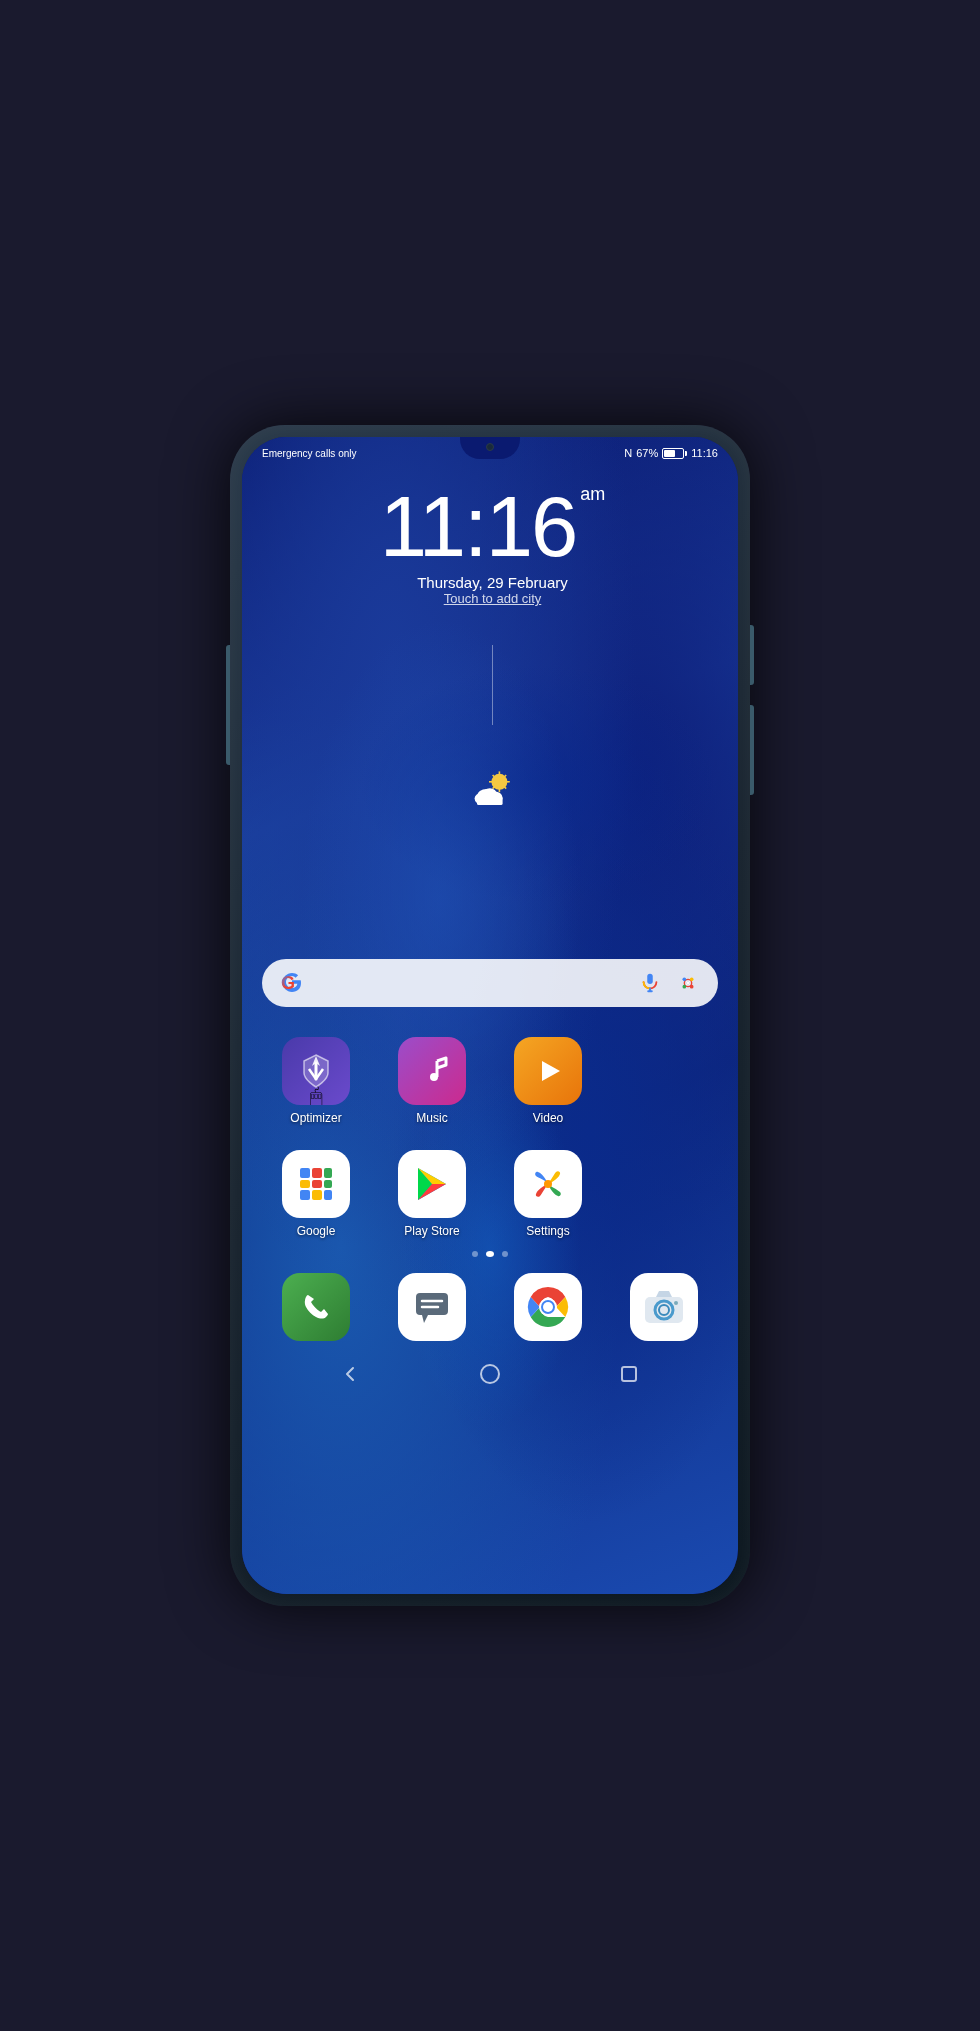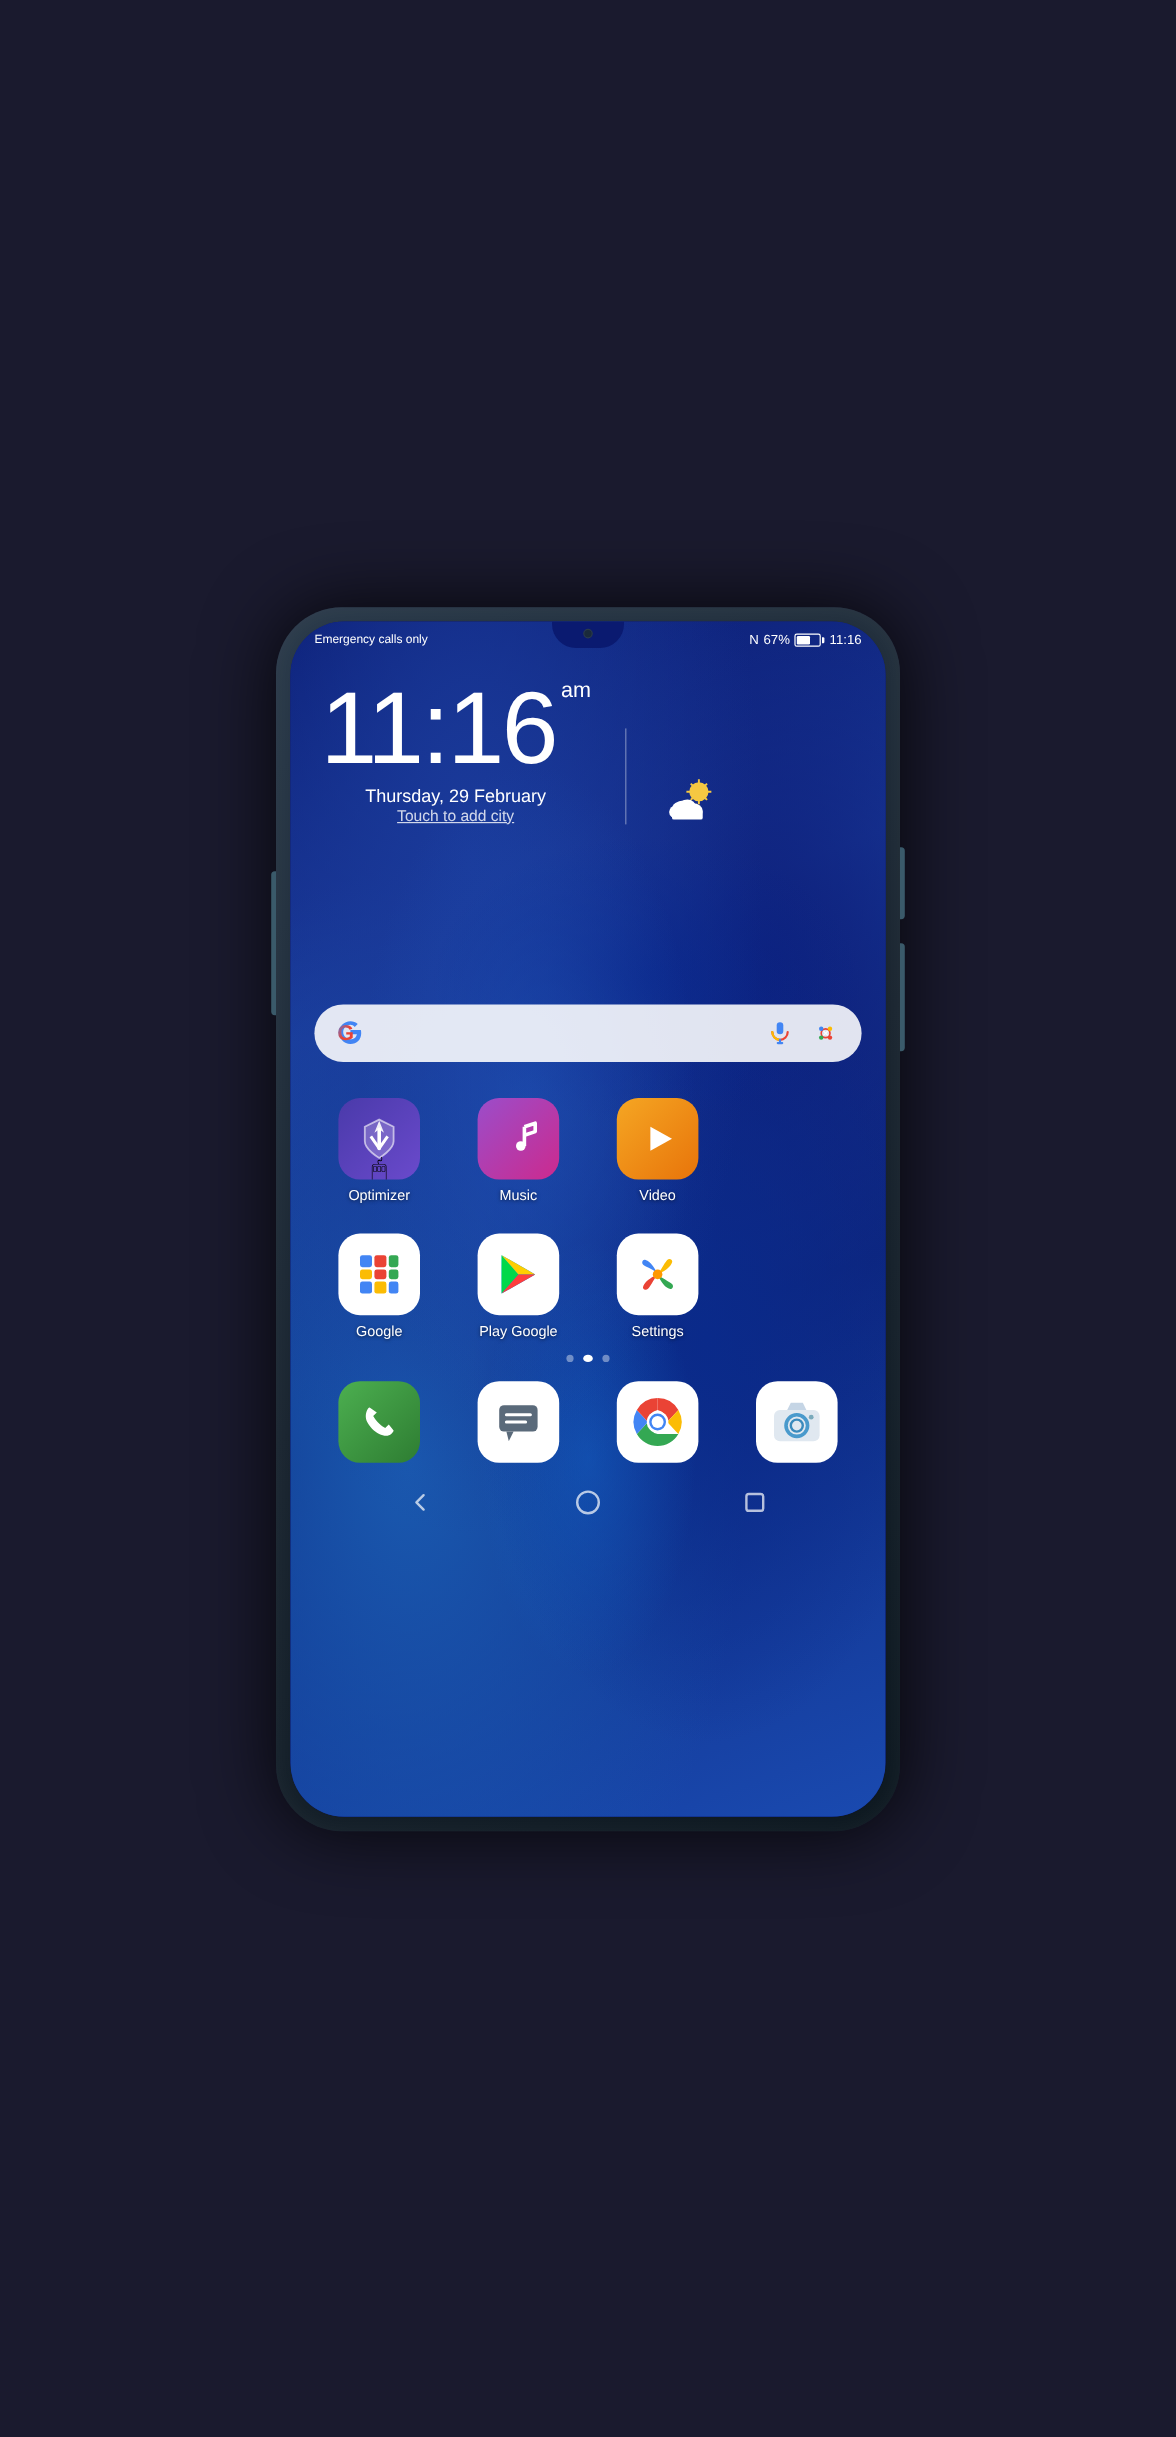--- a/index.html
+++ b/index.html
@@ -7,21 +7,21 @@
       width: 980px;
       height: 2031px;
       background: #1a1a2e;
       display: flex;
       justify-content: center;
       align-items: center;
       font-family: 'Arial', sans-serif;
     }
     .phone-outer {
       width: 520px;
-      height: 1020px;
+      height: 1181px;
       background: linear-gradient(145deg, #2a3a4a, #1a2530, #0d1820);
       border-radius: 55px;
       padding: 12px;
       position: relative;
       box-shadow: 0 0 60px rgba(0,0,0,0.8), inset 0 0 20px rgba(255,255,255,0.05);
     }
     
     .side-button-right-top {
       position: absolute;
       right: -4px;
@@ -132,23 +132,24 @@
       width: 8px; height: 8px;
       background: #1a2a3a;
       border-radius: 50%;
       border: 1px solid #2a3a4a;
     }
     
     .clock-area {
       position: relative;
       z-index: 5;
       display: flex;
-      align-items: flex-end;
+      align-items: center;
       padding: 20px 20px 0 25px;
       gap: 29px;
+      flex-direction: column;
     }
     .clock-time-block {}
     .clock-time {
       font-size: 85px;
       font-weight: 200;
       color: white;
       line-height: 1;
       letter-spacing: -2px;
     }
     .clock-am {
@@ -504,21 +505,21 @@
                 <stop offset="100%" stop-color="#3a7bd5"></stop>
               </linearGradient>
             </defs>
 
             <path d="M10 8 L10 40 L38 24 Z" fill="url(#ps1)"></path>
             <path d="M10 8 L10 40 L24 24 Z" fill="#00d84a"></path>
             <path d="M10 8 L38 24 L24 24 Z" fill="#ffce00"></path>
             <path d="M10 40 L38 24 L24 24 Z" fill="#ff3d3d"></path>
           </svg>
         </div>
-        <span class="app-label">Play Google</span>
+        <span class="app-label">Play Store</span>
       </div>
 
 
       <div class="app-item">
         <div class="app-icon icon-gallery">
           <svg width="48" height="48" viewBox="0 0 48 48">
 
             <path d="M24 24 C24 24 20 14 14 12 C12 11 10 14 12 16 C14 18 22 20 24 24Z" fill="#4285f4"></path>
             <path d="M24 24 C24 24 34 20 36 14 C37 12 34 10 32 12 C30 14 26 22 24 24Z" fill="#fbbc04"></path>
             <path d="M24 24 C24 24 28 34 34 36 C36 37 38 34 36 32 C34 30 26 26 24 24Z" fill="#34a853"></path>

